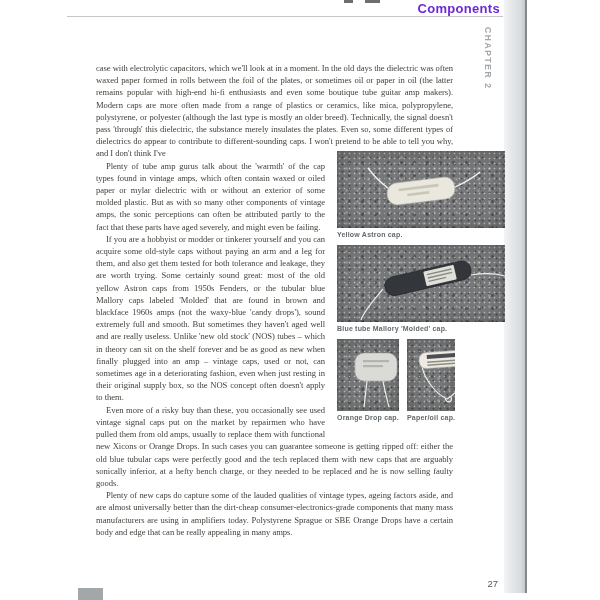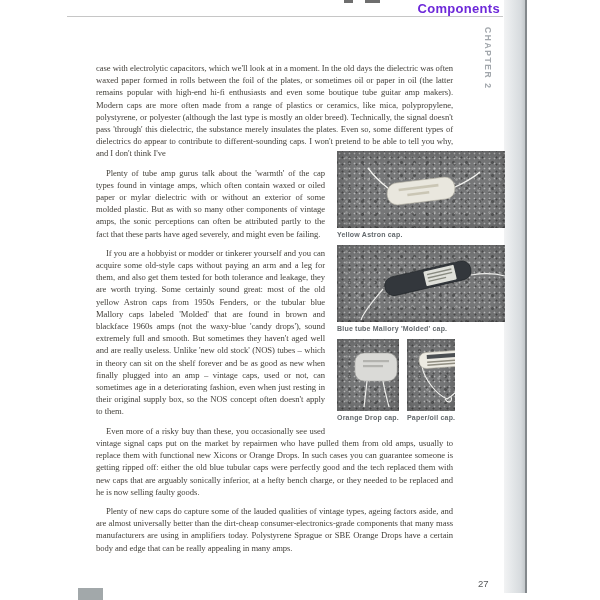--- a/index.html
+++ b/index.html
@@ -38,21 +38,21 @@
   .artifact.a1{left:344px;top:0;width:9px;height:3px;}
   .artifact.a2{left:365px;top:0;width:15px;height:3px;}
   .corner-block{position:absolute;left:78px;top:588px;width:25px;height:12px;background:#a2a8aa;}
   
   .content{
     position:absolute;top:62px;left:96px;width:357px;
     font-size:8.6px;line-height:12.2px;color:#45423c;
     text-align:justify;letter-spacing:-0.05px;
   }
   .content p{margin:0;}
-  .content p.ind{text-indent:10px;margin-top:7px;}
+  .content p.ind{text-indent:10px;}
   
   .photos{
     float:right;display:block;width:168px;
     margin:4px -52px 8px 12px;
   }
   .ph{
     display:block;position:relative;overflow:hidden;
     background-color:#767778;
     background-image:
       radial-gradient(rgba(255,255,255,.5) .5px, transparent 1.2px),
@@ -71,21 +71,21 @@
     font-size:7px;font-weight:bold;letter-spacing:.2px;
     color:#63696d;margin:3px 0 6px;text-align:left;line-height:8px;
   }
   .photo-row{display:flex;gap:8px;}
   .pcol{display:block;}
   .pcol .ph{width:100%;}
   .ph-sm1{width:78px;height:72px;}
   .ph-sm2{width:82px;height:72px;}
   
   .page-num{
-    position:absolute;top:578px;left:478px;width:20px;text-align:left;
+    position:absolute;top:578px;left:478px;width:20px;text-align:right;
     font-family:"Liberation Sans",sans-serif;
     font-size:9.5px;color:#56585a;
   }
 </style>
 </head>
 <body>
 
 <div class="page">
 
   <div class="artifact a1"></div>

